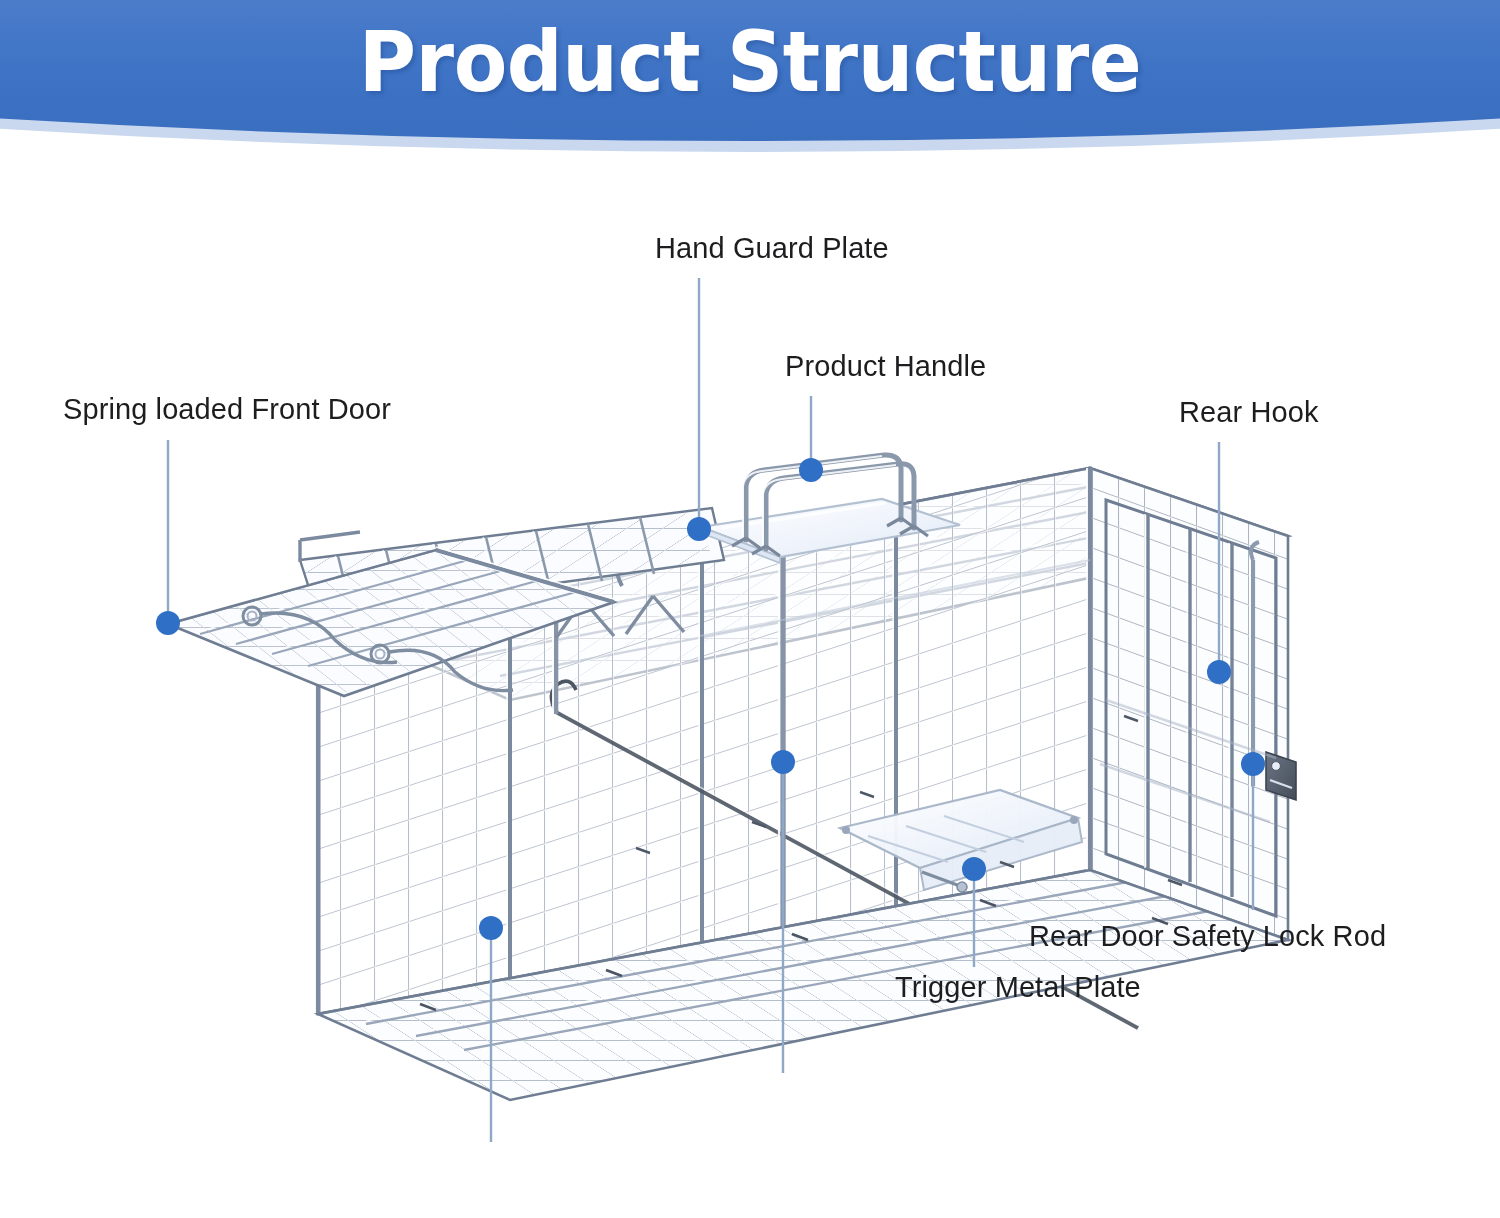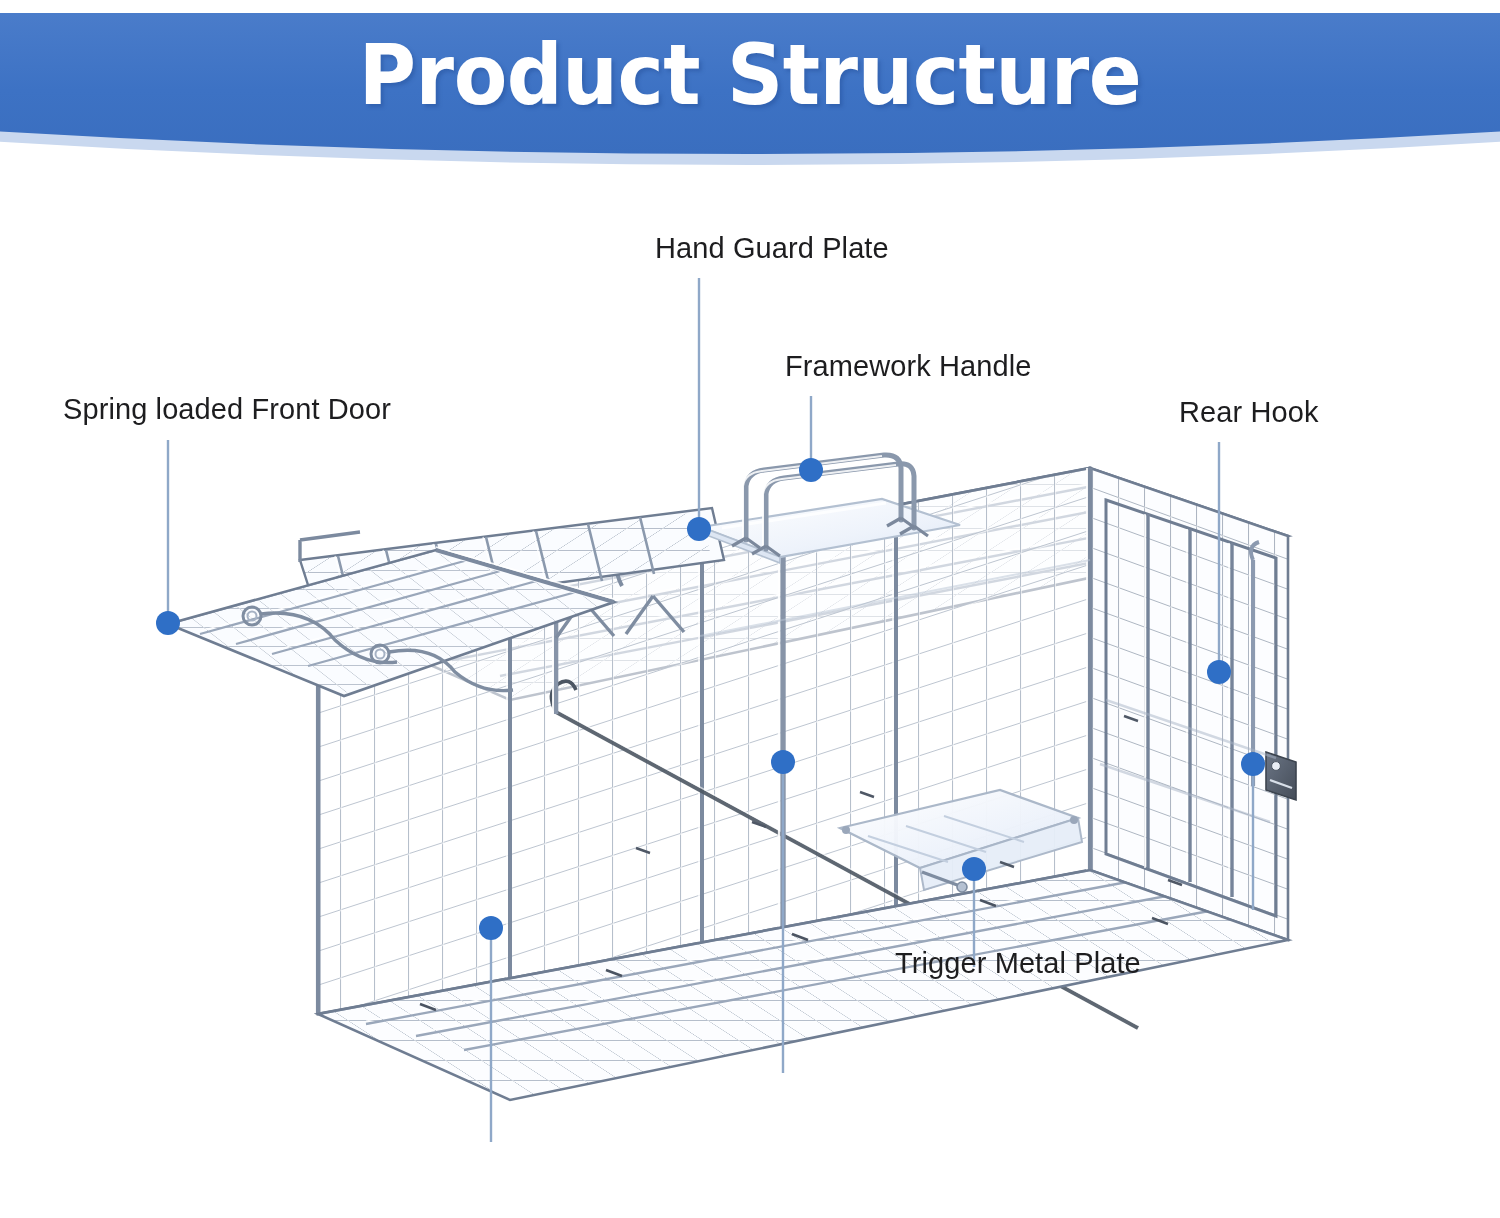--- a/index.html
+++ b/index.html
@@ -5,21 +5,21 @@
   * { box-sizing: border-box; margin: 0; padding: 0; }
   html, body {
     width: 1500px; height: 1218px;
     background: #ffffff;
     font-family: "Liberation Sans", sans-serif;
     overflow: hidden;
   }
   #page { position: relative; width: 1500px; height: 1218px; background: #fff; }
 
   
-  #banner { position: absolute; left: 0; top: 13px; width: 1256px; height: 175px; }
+  #banner { position: absolute; left: 0; top: 0; width: 1256px; height: 175px; }
   #banner svg { display: block; }
   #banner-title {
     position: absolute; left: 0; top: 18px; width: 1500px;
     text-align: center;
     font-family: "DejaVu Sans", sans-serif;
     font-size: 84px;
     font-weight: bold;
     color: #ffffff;
     letter-spacing: -0.5px;
     text-shadow: 3px 3px 4px rgba(30,70,140,0.35);
@@ -337,22 +337,23 @@
         <line x1="491" y1="939" x2="491" y2="1142" stroke="#8fa8c8" stroke-width="2.4"></line>
         <circle cx="491" cy="928" r="12" fill="#2f6fc6"></circle>
       </g>
     </svg>
   </div>
 
   <div class="callout-label" style="left:63px;  top:393px;">Spring loaded Front Door</div>
 
   <div class="callout-label" style="left:655px; top:232px;">Hand Guard Plate</div>
 
-  <div class="callout-label" style="left:785px; top:350px;">Framework Handle</div>
+  <div class="callout-label" style="left:785px; top:350px;">Product Handle</div>
 
   <div class="callout-label" style="left:1179px; top:396px;">Rear Hook</div>
 
-
-  <div class="callout-label" style="left:895px; top:947px;">Trigger Metal Plate</div>
+  <div class="callout-label" style="left:1029px; top:920px;">Rear Door Safety Lock Rod</div>
+
+  <div class="callout-label" style="left:895px; top:971px;">Trigger Metal Plate</div>
 
 
 
 </div>
 
 </body></html>

